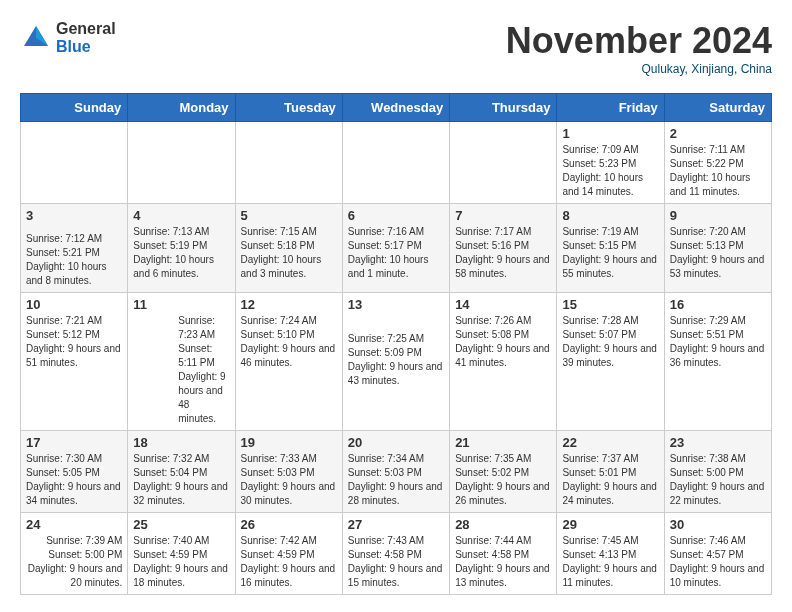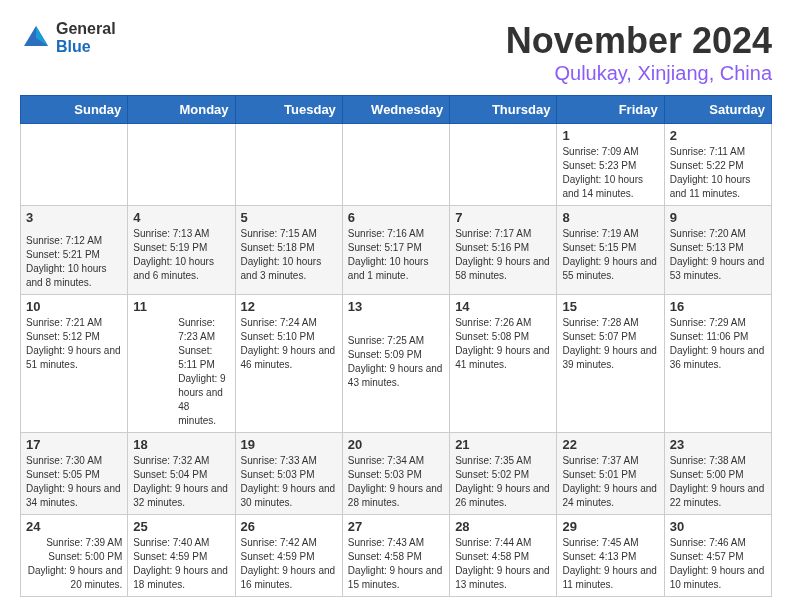--- a/index.html
+++ b/index.html
@@ -7,21 +7,21 @@
       font-family: Arial, sans-serif;
       background: #fff;
       width: 792px;
       min-height: 612px;
       padding: 20px;
     }
     .header {
       display: flex;
       align-items: flex-start;
       justify-content: space-between;
-      margin-bottom: 10px;
+      margin-bottom: 17px;
     }
     .logo {
       display: flex;
       align-items: center;
       gap: 4px;
     }
     .logo-text {
       display: flex;
       flex-direction: column;
       line-height: 1.1;
@@ -42,22 +42,22 @@
     }
     .title-block {
       text-align: right;
     }
     .month-title {
       font-size: 36px;
       font-weight: bold;
       color: #333;
     }
     .location {
-      font-size: 20px;
-      color: #8b5cf6;
+      font-size: 12px;
+      color: #0c4a6e;
     }
     table {
       width: 100%;
       border-collapse: collapse;
       table-layout: fixed;
     }
     thead th {
       background: #2b6fbe;
       color: #fff;
       text-align: right;
@@ -222,21 +222,21 @@
         </td>
         <td>
           <span class="day-num">15</span>
           <div class="day-info" style="white-space: pre-line;">Sunrise: 7:28 AM
 Sunset: 5:07 PM
 Daylight: 9 hours and 39 minutes.</div>
         </td>
         <td>
           <span class="day-num">16</span>
           <div class="day-info" style="white-space: pre-line;">Sunrise: 7:29 AM
-Sunset: 11:06 PM
+Sunset: 5:51 PM
 Daylight: 9 hours and 36 minutes.</div>
         </td>
       </tr>
       <tr>
         <td>
           <span class="day-num">17</span>
           <div class="day-info" style="white-space: pre-line;">Sunrise: 7:30 AM
 Sunset: 5:05 PM
 Daylight: 9 hours and 34 minutes.</div>
         </td>

